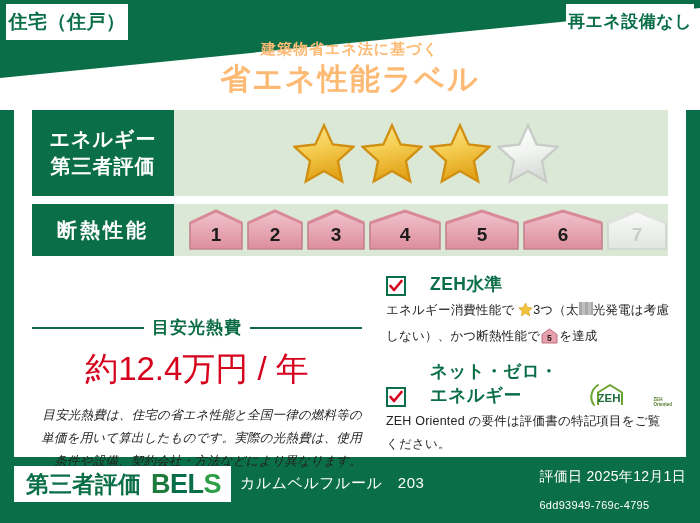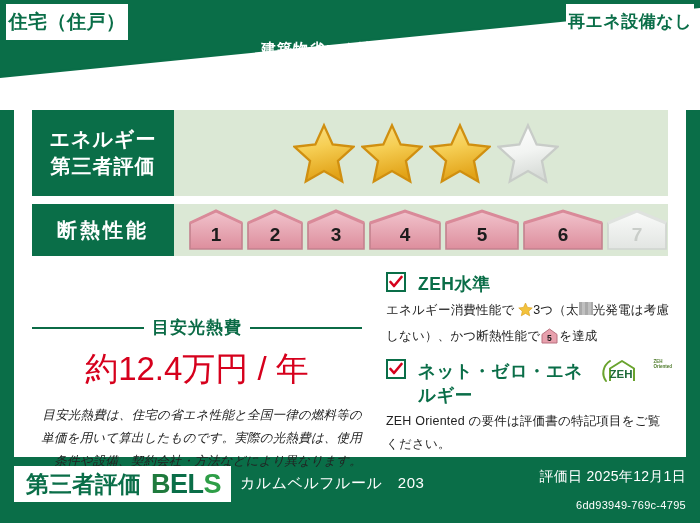--- a/index.html
+++ b/index.html
@@ -32,21 +32,21 @@
     display:flex;align-items:center;justify-content:center;
     letter-spacing:0.5px;
     box-sizing:border-box;
   }
   #tag-left{left:6px;top:4px;width:122px;height:36px;font-size:19px;}
   #tag-right{right:6px;top:4px;width:128px;height:34px;font-size:17px;}
 
   
   #title-block{
     position:absolute;left:0;top:40px;width:700px;text-align:center;
-    color:#ffffff;
+    color:#fdba74;
   }
   #title-sub{font-size:15px;font-weight:bold;letter-spacing:1px;line-height:1.2;}
   #title-main{font-size:30px;font-weight:bold;letter-spacing:2px;line-height:1.25;margin-top:2px;}
 
   
   #card{
     position:absolute;left:14px;top:96px;width:672px;height:361px;
     background:#ffffff;
     box-sizing:border-box;
   }
@@ -94,21 +94,21 @@
     text-align:center;color:#d6001c;font-size:33px;font-weight:normal;
     margin-top:8px;letter-spacing:0px;
   }
   #cost-note{
     margin-top:12px;font-size:12.5px;line-height:1.85;color:#222;
     text-align:right;letter-spacing:0.2px;font-style:italic;
   }
 
   #lower-right{position:absolute;left:372px;top:176px;width:286px;}
   .zeh-item{margin-bottom:8px;}
-  .zeh-head{display:flex;align-items:flex-start;gap:12px;}
+  .zeh-head{display:flex;align-items:flex-end;gap:24px;}
   .chk{
     width:20px;height:20px;border:2px solid #0a6e48;background:#fff;
     box-sizing:border-box;flex:none;position:relative;
   }
   .chk svg{position:absolute;left:1px;top:1px;}
   .zeh-title{color:#0a6e48;font-weight:bold;font-size:17.5px;letter-spacing:0.5px;}
   .zeh-body{font-size:12.5px;line-height:1.8;color:#222;margin-top:3px;letter-spacing:0.2px;}
   .inline-star{display:inline-block;vertical-align:-3px;}
   .inline-grade{display:inline-block;vertical-align:-4px;margin:0 1px;}
   .redact{
@@ -129,21 +129,21 @@
   }
   #bels-label{color:#0a6e48;font-size:23px;font-weight:bold;letter-spacing:0px;}
   #bels-word{font-size:27px;font-weight:bold;margin-left:10px;letter-spacing:-0.5px;}
   #bels-word .b1{color:#1f7a3d;}
   #bels-word .b2{color:#0a6e48;}
   #bels-word .b3{color:#2e9e47;}
   #bels-name{
     position:absolute;left:240px;top:12px;color:#fff;font-size:15px;letter-spacing:0.5px;
   }
   #date-block{
-    position:absolute;right:14px;top:6px;text-align:right;color:#fff;
+    position:absolute;right:14px;top:6px;text-align:left;color:#fff;
   }
   #eval-date{font-size:14px;letter-spacing:0.3px;}
   #eval-id{font-size:11px;margin-top:13px;letter-spacing:0.3px;}
 </style>
 </head>
 <body>
 
 <div id="label-root">
 
   <div class="diag-white"></div>

